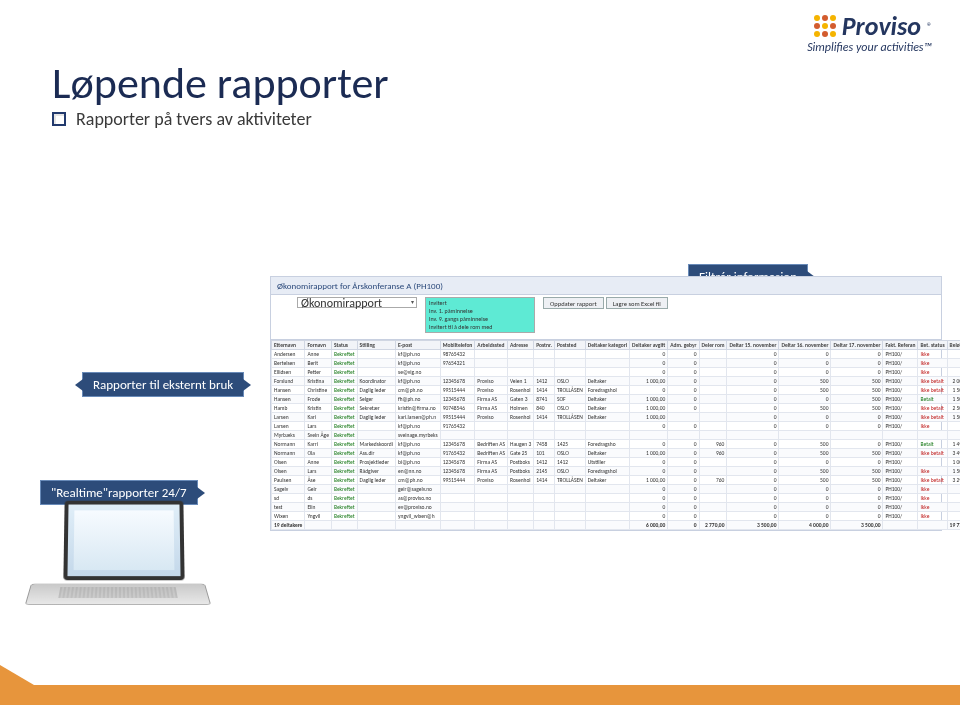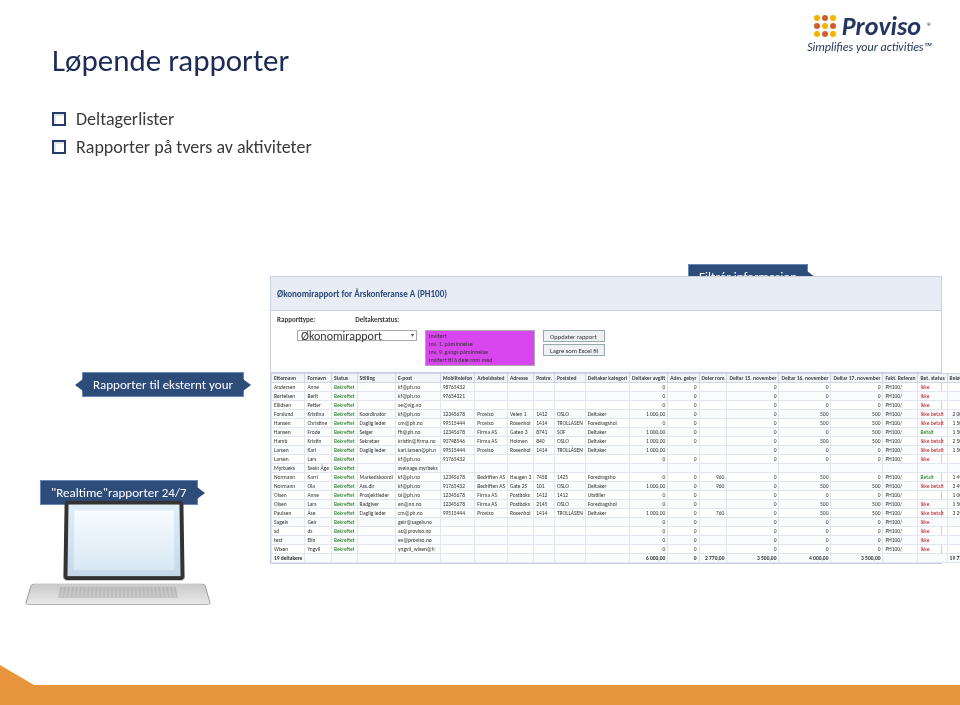--- a/index.html
+++ b/index.html
@@ -9,21 +9,21 @@
   .logo-row { display: flex; align-items: center; gap: 6px; justify-content: flex-end; }
   .logo-dots { width: 22px; height: 22px; display: grid; grid-template-columns: repeat(3,1fr); grid-template-rows: repeat(3,1fr); gap: 2px; }
   .logo-dots span { width: 6px; height: 6px; border-radius: 50%; }
   .ld1{background:#f5b400}.ld2{background:#d35c2e}.ld3{background:#f5b400}
   .ld4{background:#d35c2e}.ld5{background:#f5b400}.ld6{background:#d35c2e}
   .ld7{background:#f5b400}.ld8{background:#d35c2e}.ld9{background:#f5b400}
   .logo-text { font-size: 26px; font-weight: 700; color: #24365f; font-style: italic; }
   .logo-tag { font-size: 12px; color: #24365f; font-style: italic; margin-top: -2px; }
   .logo-reg { font-size: 10px; color:#24365f; }
 
-  .page-title { position: absolute; top: 41px; left: 52px; font-size: 31px; color: #1b2b53; font-weight: 500; }
+  .page-title { position: absolute; top: 56px; left: 52px; font-size: 44px; color: #1b2b53; font-weight: 500; }
 
   .bullets { position: absolute; top: 108px; left: 52px; list-style: none; }
   .bullets li { display:flex; align-items:center; font-size: 18px; color:#3a3a3a; margin-bottom: 6px; }
   .sq { width:14px; height:14px; border:2px solid #223a6d; display:inline-block; margin-right:10px; box-shadow: 2px 2px 0 rgba(0,0,0,0.1) inset; }
 
   .callout { background:#2d4c7a; color:#fff; font-size:13px; padding:4px 10px; border:1px solid #688ab8; position:absolute; display:flex; align-items:center; }
   .callout::after { content:""; position:absolute; }
 
   .co-filter { top:264px; right:152px; }
   .co-filter::after { width:0;height:0; border-top:6px solid transparent; border-bottom:6px solid transparent; border-left:8px solid #2d4c7a; right:-8px; top:50%; margin-top:-6px; }
@@ -35,27 +35,27 @@
   .co-ext::before { content:""; position:absolute; width:0;height:0; border-top:6px solid transparent; border-bottom:6px solid transparent; border-right:8px solid #2d4c7a; left:-8px; top:50%; margin-top:-6px; }
   .co-ext::after { width:0;height:0; border-top:6px solid transparent; border-bottom:6px solid transparent; border-left:8px solid #2d4c7a; right:-8px; top:50%; margin-top:-6px; }
 
   .co-excel { top:372px; left:620px; }
   .co-excel::after { width:0;height:0; border-left:6px solid transparent; border-right:6px solid transparent; border-bottom:8px solid #2d4c7a; top:-8px; left:50%; margin-left:-6px; }
 
   .co-realtime { top:480px; left:40px; }
   .co-realtime::after { width:0;height:0; border-top:6px solid transparent; border-bottom:6px solid transparent; border-left:8px solid #2d4c7a; right:-8px; top:50%; margin-top:-6px; }
 
   .report-area { position:absolute; top:276px; left:270px; right:18px; border:1px solid #c8d0e0; background:#fff; font-size:6px; color:#333; }
-  .report-title { background:#e7ecf5; color:#2c4a7b; font-weight:700; font-size:9px; padding:11px 6px; border-bottom:1px solid #c8d0e0; }
+  .report-title { background:#e7ecf5; color:#2c4a7b; font-weight:400; font-size:9px; padding:3px 6px; border-bottom:1px solid #c8d0e0; }
   .report-params { display:flex; gap:40px; padding:4px 6px; font-size:7px; color:#555; }
   .report-params strong { color:#3a3a3a; }
   .param-row { display:flex; gap:8px; align-items:flex-start; padding:2px 6px 6px; border-bottom:1px solid #c8d0e0; }
   .sel { border:1px solid #aaa; font-size:12px; padding:1px 12px 1px 3px; background:#fff; height:11px; line-height:9px; position:relative;margin-left:20px; }
   .sel::after { content:"▾"; position:absolute; right:2px; top:0; font-size:6px; color:#555; }
-  .multi { border:1px solid #aaa; font-size:6px; padding:1px 3px; background:#d946ef; width:110px; }
+  .multi { border:1px solid #aaa; font-size:6px; padding:1px 3px; background:#5eead4; width:110px; }
   .multi div { line-height:8px; }
   .btn { background:#eef0f4; border:1px solid #9aa; font-size:6.5px; padding:1px 6px; height:12px; line-height:10px; }
 
   table.data { width:100%; border-collapse:collapse; font-size:5.5px; }
   table.data th { background:#f2f4f8; border:1px solid #d0d6e2; padding:1px 2px; font-weight:700; color:#444; text-align:left; white-space:nowrap; }
   table.data td { border:1px solid #e2e6ee; padding:1px 2px; white-space:nowrap; }
   table.data tr:nth-child(even) td { background:#fafbfd; }
   .num { text-align:right; }
   .status-g { color:#1a7a1a; }
   .pay-ok { color:#1a7a1a; }
@@ -91,49 +91,41 @@
     <span class="logo-reg">®</span>
   </div>
   <div class="logo-tag">Simplifies your activities™</div>
 </div>
 
 <h1 class="page-title">Løpende rapporter</h1>
 
 <ul class="bullets">
   <li>
       <span class="sq"></span>
-      <span>Deltagerlister</span>
-    </li>
-  <li>
-      <span class="sq"></span>
       <span>Rapporter på tvers av aktiviteter</span>
     </li>
 </ul>
 
 <div class="callout co-filter">Filtrér informasjon</div>
 <div class="callout co-detail">Detaljnivå</div>
-<div class="callout co-ext">Rapporter til eksternt your</div>
+<div class="callout co-ext">Rapporter til eksternt bruk</div>
 <div class="callout co-excel">Excel-format</div>
 <div class="callout co-realtime">"Realtime"rapporter 24/7</div>
 
 <div class="report-area">
   <div class="report-title">Økonomirapport for Årskonferanse A (PH100)</div>
-  <div class="report-params">
-    <strong>Rapporttype:</strong>
-    <strong>Deltakerstatus:</strong>
-  </div>
   <div class="param-row">
     <div class="sel" style="width:120px">Økonomirapport</div>
     <div class="multi">
       <div>Invitert</div>
       <div>Inv. 1. påminnelse</div>
       <div>Inv. 9. gangs påminnelse</div>
       <div>Invitert til å dele rom med</div>
     </div>
-    <div style="display:flex;flex-direction:column;gap:2px">
+    <div style="display:flex;gap:2px">
       <div class="btn">Oppdater rapport</div>
       <div class="btn">Lagre som Excel fil</div>
     </div>
   </div>
   <table class="data">
     <thead>
         <tr id="hdr-row">
           <th>Etternavn</th>
           <th>Fornavn</th>
           <th>Status</th>

